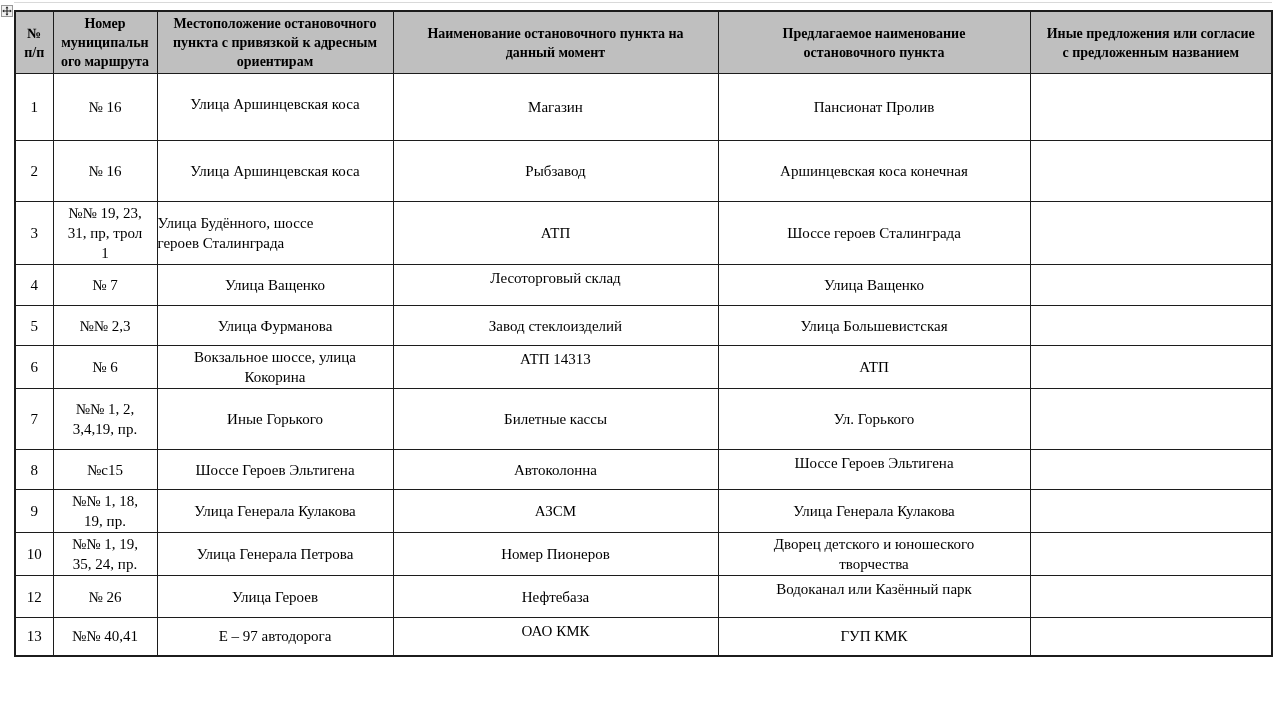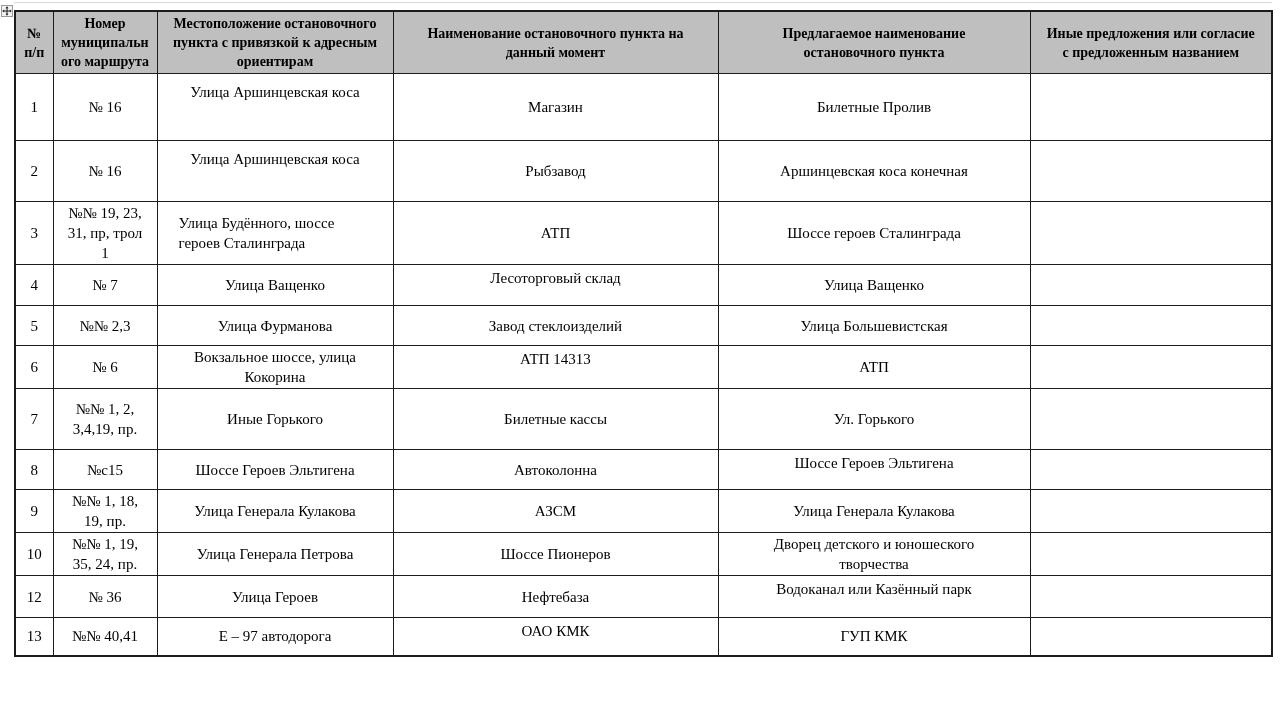--- a/index.html
+++ b/index.html
@@ -51,23 +51,23 @@
     padding:2px 3px;
   }
   td{
     font-size:15px;
     line-height:20px;
     text-align:center;
     vertical-align:middle;
     white-space:pre-line;
     padding:1px 6px;
   }
-  td.left{text-align:left;padding-left:21px;}
+  td.left{text-align:left;padding-left:0;}
   td.vt{vertical-align:top;padding-top:3px;}
-  td.vt8{vertical-align:top;padding-top:8px;}
+  td.vt8{vertical-align:top;padding-top:20px;}
   tbody tr:nth-child(1){height:67px;}
   tbody tr:nth-child(2){height:61px;}
   tbody tr:nth-child(3){height:62px;}
   tbody tr:nth-child(4){height:41px;}
   tbody tr:nth-child(5){height:40px;}
   tbody tr:nth-child(6){height:39px;}
   tbody tr:nth-child(7){height:61px;}
   tbody tr:nth-child(8){height:40px;}
   tbody tr:nth-child(9){height:40px;}
   tbody tr:nth-child(10){height:40px;}
@@ -114,21 +114,21 @@
       <th>Иные предложения или согласие
 с предложенным названием</th>
     </tr>
   </thead>
   <tbody>
     <tr>
       <td>1</td>
       <td>№ 16</td>
       <td class="vt8">Улица Аршинцевская коса</td>
       <td>Магазин</td>
-      <td>Билетные Пролив</td>
+      <td>Пансионат Пролив</td>
       <td></td>
     </tr>
     <tr>
       <td>2</td>
       <td>№ 16</td>
       <td class="vt8">Улица Аршинцевская коса</td>
       <td>Рыбзавод</td>
       <td>Аршинцевская коса конечная</td>
       <td></td>
     </tr>
@@ -192,28 +192,28 @@
       <td>Улица Генерала Кулакова</td>
       <td>АЗСМ</td>
       <td>Улица Генерала Кулакова</td>
       <td></td>
     </tr>
     <tr>
       <td>10</td>
       <td>№№ 1, 19,
 35, 24, пр.</td>
       <td>Улица Генерала Петрова</td>
-      <td>Шоссе Пионеров</td>
+      <td>Номер Пионеров</td>
       <td>Дворец детского и юношеского
 творчества</td>
       <td></td>
     </tr>
     <tr>
       <td>12</td>
-      <td>№ 36</td>
+      <td>№ 26</td>
       <td>Улица Героев</td>
       <td>Нефтебаза</td>
       <td class="vt">Водоканал или Казённый парк</td>
       <td></td>
     </tr>
     <tr>
       <td>13</td>
       <td>№№ 40,41</td>
       <td>Е – 97 автодорога</td>
       <td class="vt">ОАО КМК</td>

